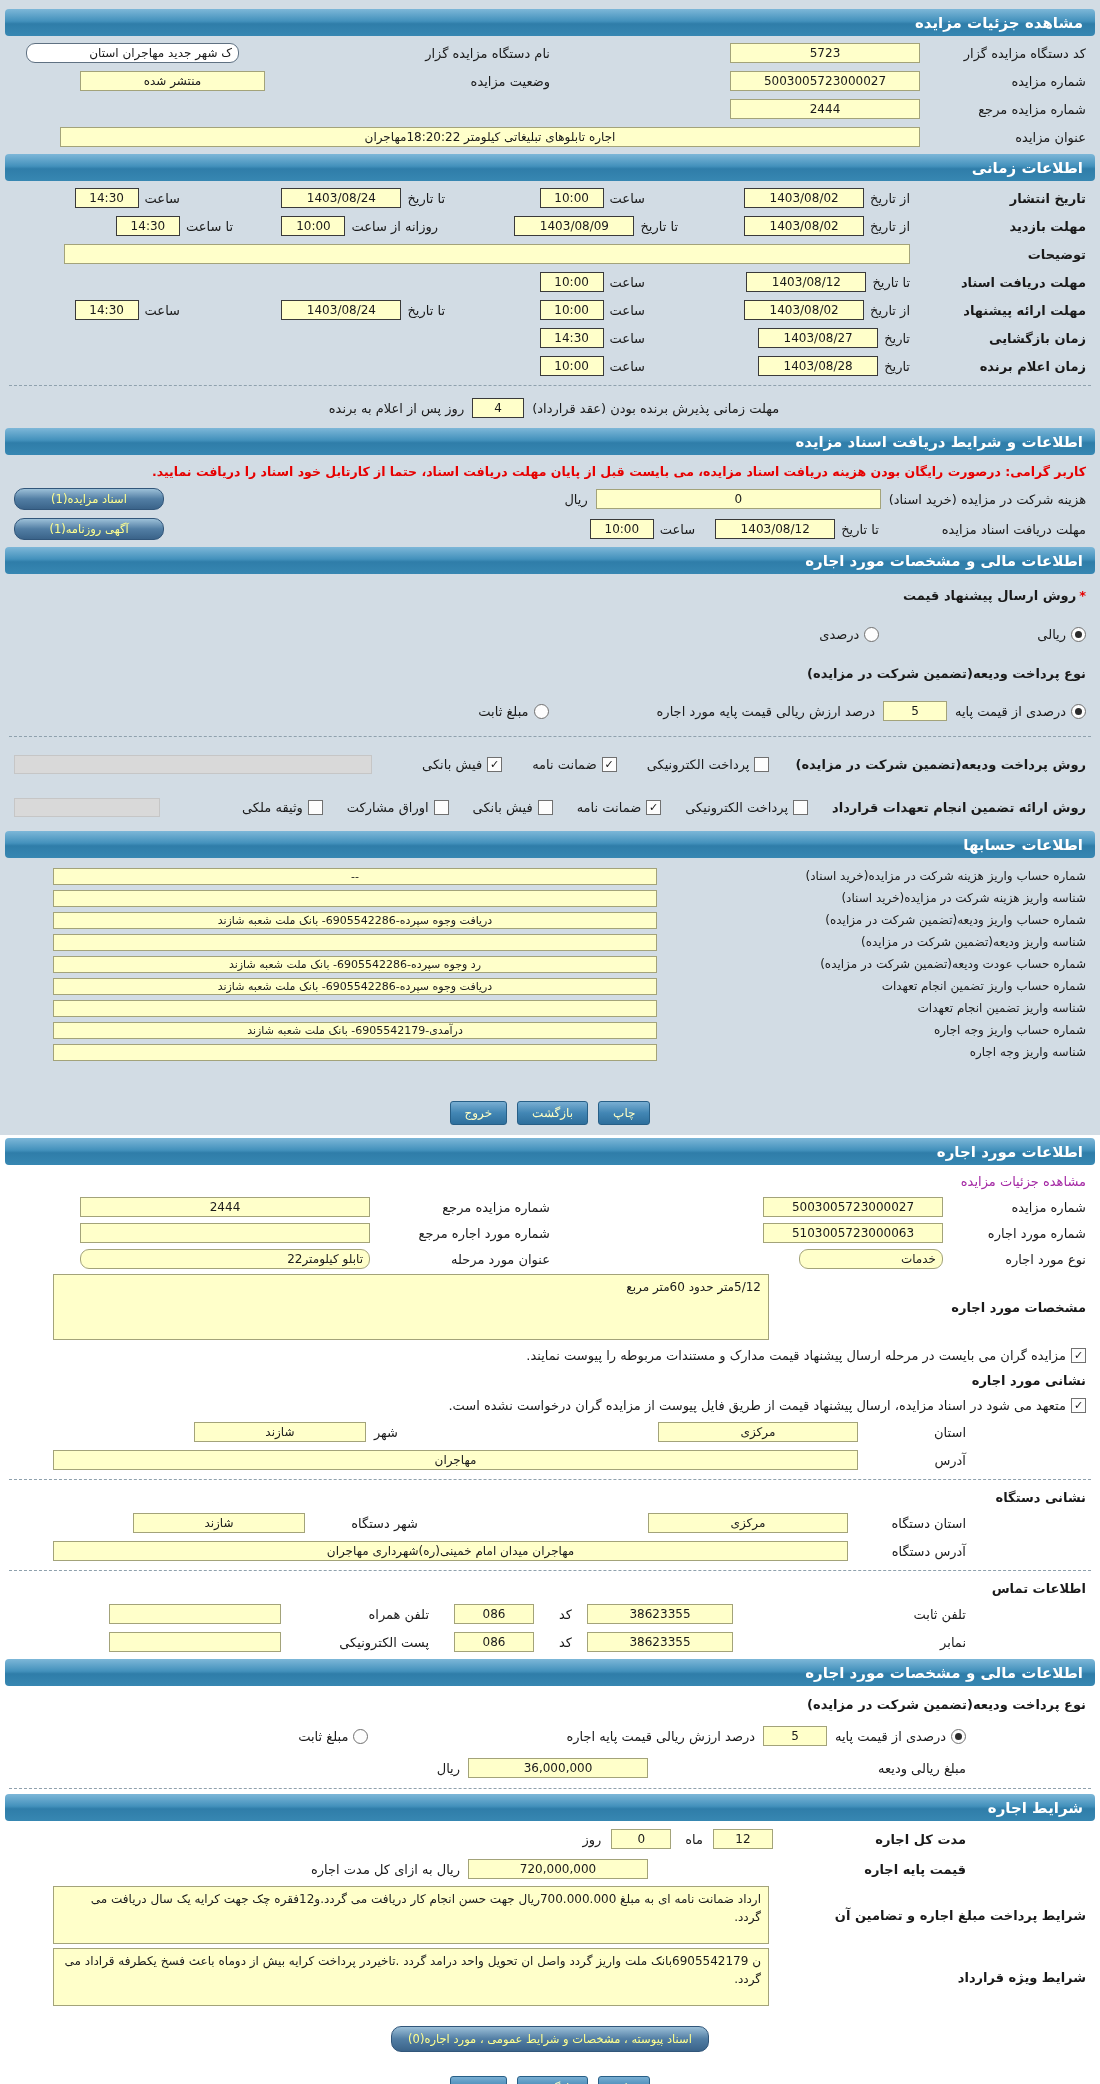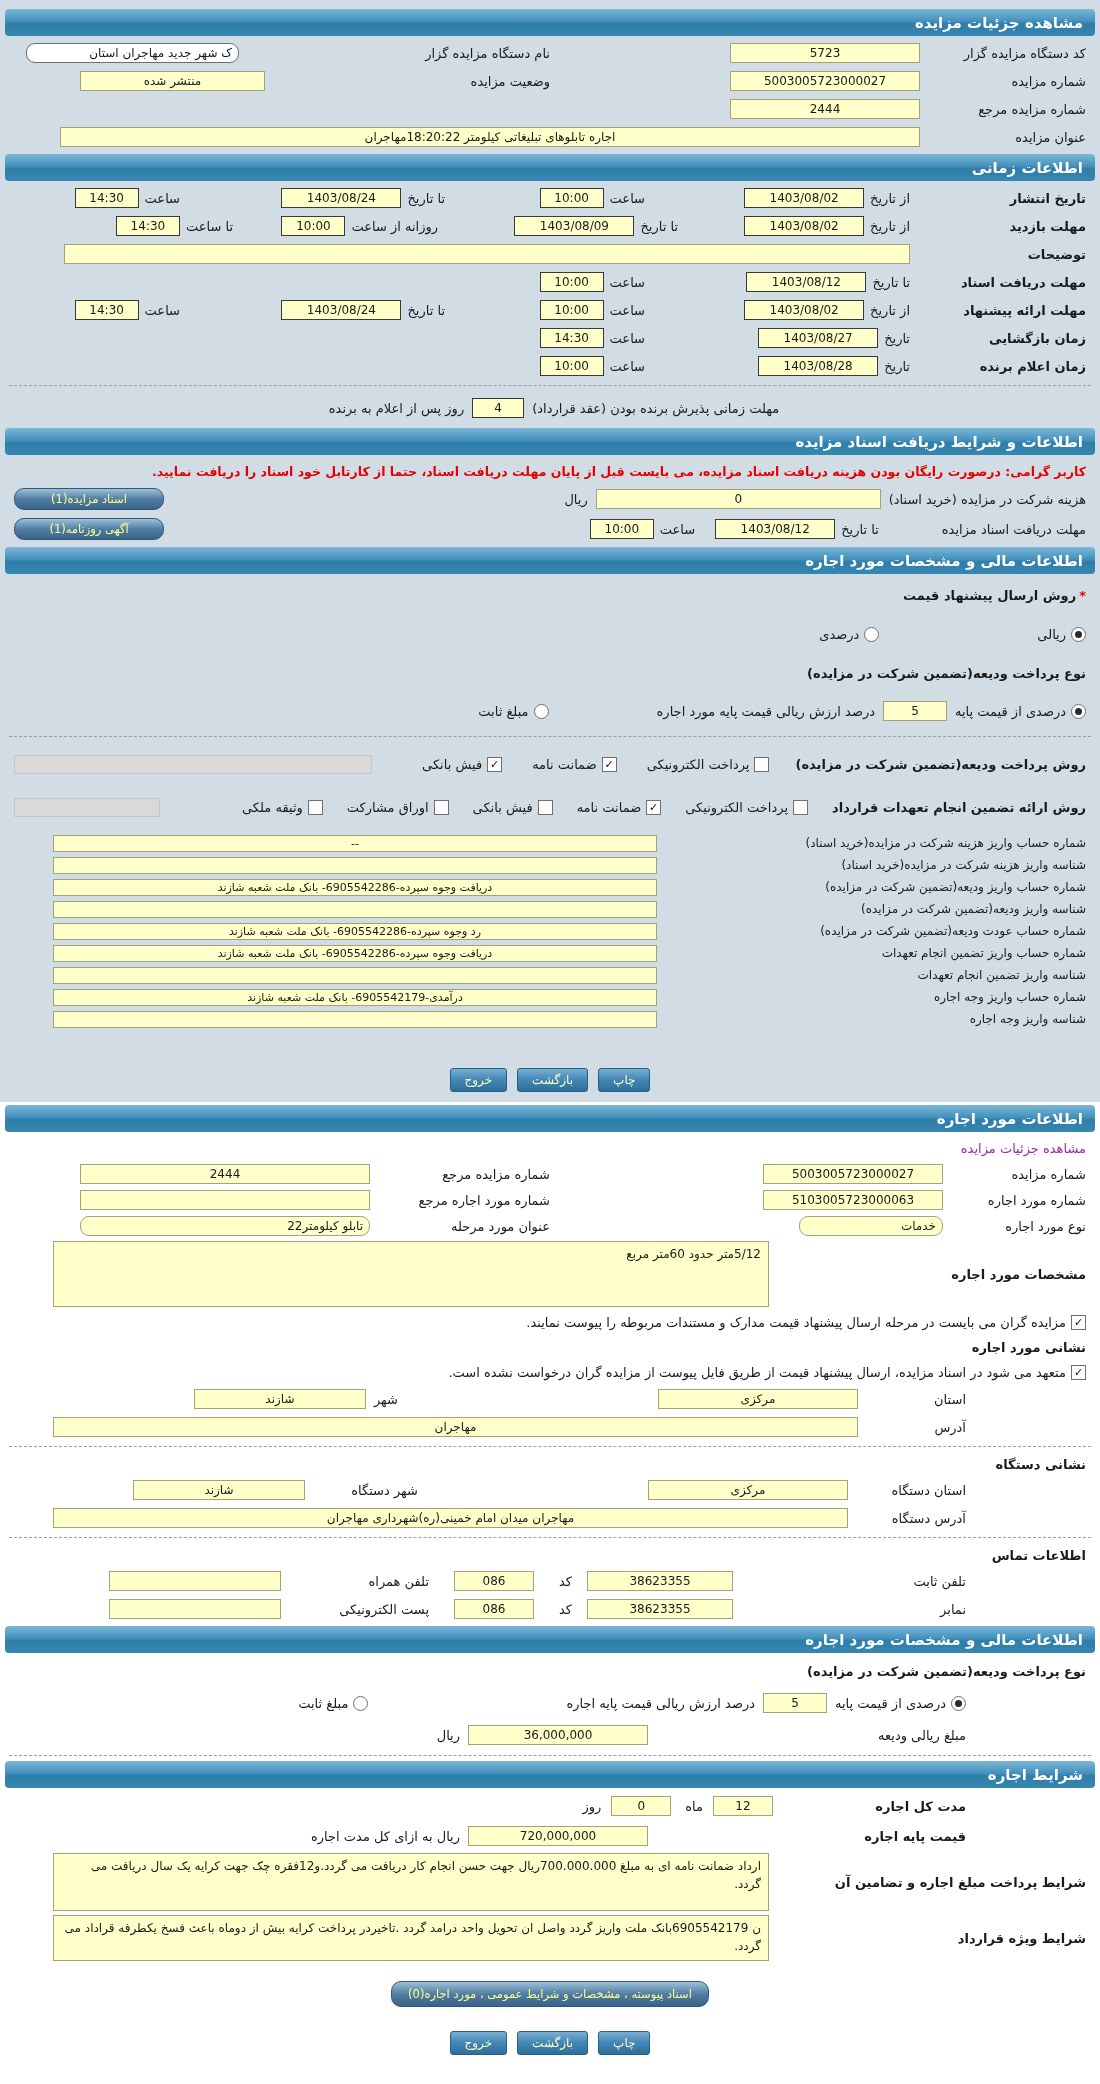--- a/index.html
+++ b/index.html
@@ -298,20 +298,23 @@
       <span class="lbl">ضمانت نامه</span>
       <span class="cb" style="margin-right:16px"></span>
       <span class="lbl">فیش بانکی</span>
       <span class="cb" style="margin-right:16px"></span>
       <span class="lbl">اوراق مشارکت</span>
       <span class="cb" style="margin-right:16px"></span>
       <span class="lbl">وثیقه ملکی</span>
       <span class="strip" style="width:146px;margin-right:auto"></span>
     </div>
 
+    <div class="sec-h">
+      <span>اطلاعات حسابها</span>
+    </div>
 
     <div style="padding:4px 0 10px 0">
       <div class="acc-row">
         <span class="lbl">شماره حساب واریز هزینه شرکت در مزایده(خرید اسناد)</span>
         <span class="yf acc-f">--</span>
       </div>
       <div class="acc-row">
         <span class="lbl">شناسه واریز هزینه شرکت در مزایده(خرید اسناد)</span>
         <span class="yf acc-f"></span>
       </div>
@@ -512,21 +515,21 @@
       <span class="lbl" style="margin-right:8px">ریال به ازای کل مدت اجاره</span>
     </div>
 
     <div class="row">
       <span class="lbl b" style="flex:1">شرایط پرداخت مبلغ اجاره و تضامین آن</span>
       <div class="ta" style="height:58px;margin-left:39px">ارداد ضمانت نامه ای به مبلغ    700.000.000ریال جهت حسن انجام کار دریافت می گردد.و12فقره چک جهت کرایه یک سال  دریافت می گردد.</div>
     </div>
 
     <div class="row">
       <span class="lbl b" style="flex:1">شرایط ویژه قرارداد</span>
-      <div class="ta" style="height:46px;margin-left:39px">ن 6905542179بانک ملت واریز گردد واصل ان تحویل واحد درامد گردد .تاخیردر پرداخت کرایه بیش از دوماه باعث فسخ یکطرفه  قراداد می گردد.</div>
+      <div class="ta" style="height:58px;margin-left:39px">ن 6905542179بانک ملت واریز گردد واصل ان تحویل واحد درامد گردد .تاخیردر پرداخت کرایه بیش از دوماه باعث فسخ یکطرفه  قراداد می گردد.</div>
     </div>
 
     <div class="btn-row" style="padding-top:18px">
       <button class="btn-steel" style="min-width:300px;padding:5px 16px">اسناد پیوسته ، مشخصات و شرایط عمومی ، مورد اجاره(0)</button>
     </div>
 
     <div class="btn-row">
       <button class="btn">چاپ</button>
       <button class="btn">بازگشت</button>
       <button class="btn">خروج</button>

